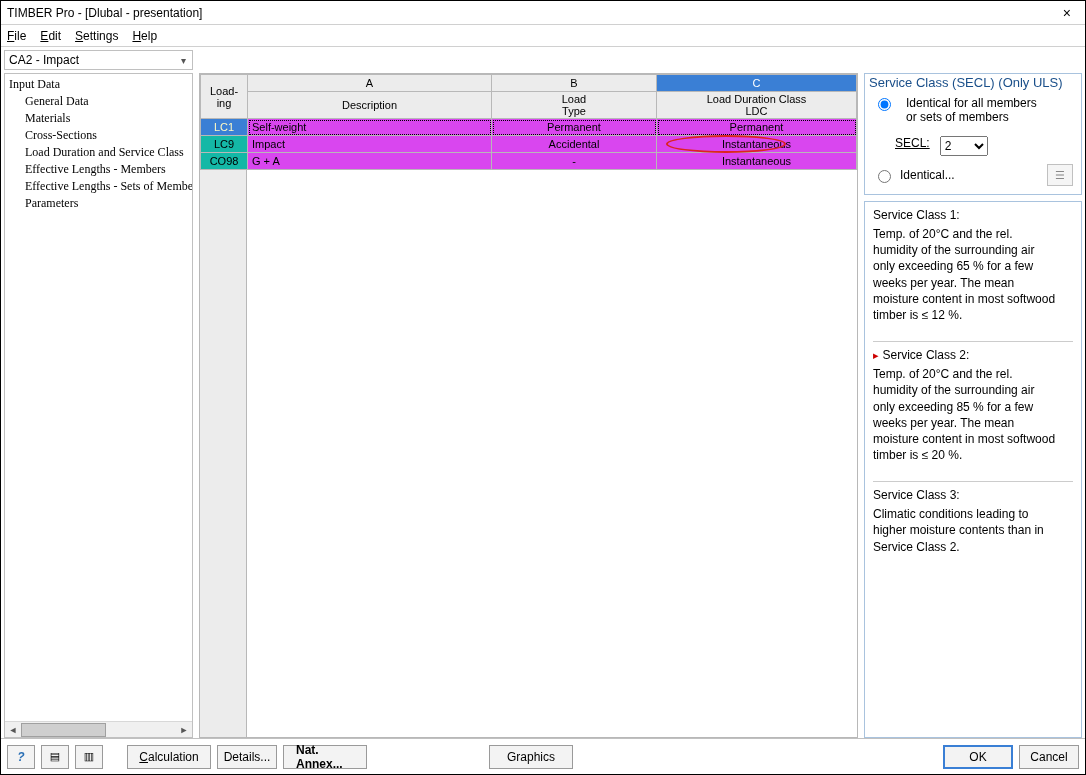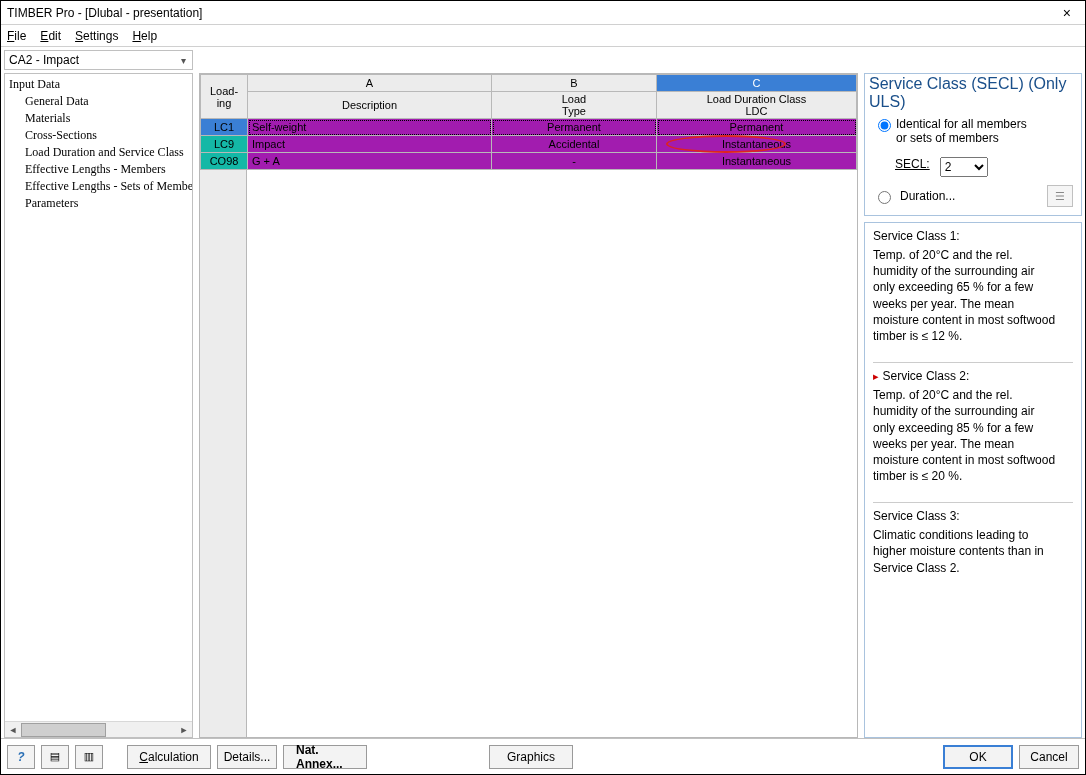--- a/index.html
+++ b/index.html
@@ -100,36 +100,36 @@
   table.grid {
     border-collapse:collapse;
     width:100%;
     table-layout:fixed;
     font-size:11px;
   }
   table.grid th, table.grid td {
     border:1px solid #b8b8b8;
     padding:1px 4px;
     height:17px;
-    background:#a21caf;
+    background:#d946ef;
     overflow:hidden;
     white-space:nowrap;
   }
   table.grid th {
     background:#ececec;
     font-weight:normal;
     text-align:center;
   }
   table.grid th.colC { background:#3a7fd5; color:#fff; }
   table.grid td.rowhead {
     background:#14b8a6;
     text-align:center;
   }
   table.grid td.rowhead.sel {
-    background:#3a7fd5; color:#000000;
+    background:#3a7fd5; color:#fef9c3;
   }
   table.grid td.center { text-align:center; }
   table.grid tr.sel td.bodycell {
     outline:1px dotted #000;
     outline-offset:-2px;
   }
   .grid-fill {
     flex:1;
     border-top:none;
     background:#fff;
@@ -142,28 +142,28 @@
   .side-pane {
     width:218px;
     display:flex; flex-direction:column;
     gap:6px;
   }
   .groupbox {
     border:1px solid #a9c3de;
   }
   .groupbox .gb-title {
     color:#1a4f8a;
-    font-size:16px;
+    font-size:13px;
     padding:1px 4px 4px 4px;
   }
   .groupbox .gb-body {
     padding:2px 8px 8px 8px;
     font-size:12px;
   }
-  .radio-row { display:flex; align-items:flex-start; gap:2px; margin-bottom:12px;}
+  .radio-row { display:flex; align-items:flex-start; gap:12px; margin-bottom:12px;}
   .radio-row input { margin-top:2px;}
   .secl-row { display:flex; align-items:flex-start; gap:10px; margin:4px 0 8px 22px;}
   .secl-row select { width:48px; height:20px; font-size:12px;}
   .diff-row { display:flex; align-items:center; gap:6px;}
   .diff-row .tool-btn {
     width:26px; height:22px; border:1px solid #c0c0c0;
     background:#f5f5f5; margin-left:auto; display:flex;
     align-items:center; justify-content:center; font-size:11px; color:#888;
   }
   .desc-box {
@@ -319,21 +319,21 @@
             </label>
           </div>
           <div class="secl-row">
             <span style="text-decoration:underline;">SECL:</span>
             <select>
               <option>2</option>
             </select>
           </div>
           <div class="diff-row">
             <input type="radio" style="">
-            <label>Duration...</label>
+            <label>Identical...</label>
             <div class="tool-btn">☰</div>
           </div>
         </div>
       </div>
 
       <div class="desc-box">
         <div class="sc-head first">Service Class 1:</div>
         <p>Temp. of 20°C and the rel. humidity of the surrounding air only exceeding 65 % for a few weeks per year. The mean moisture content in most softwood timber is ≤ 12 %.</p>
         <hr style="border:none;border-top:1px solid #ccc;">
         <div class="sc-head current">Service Class 2:</div>

